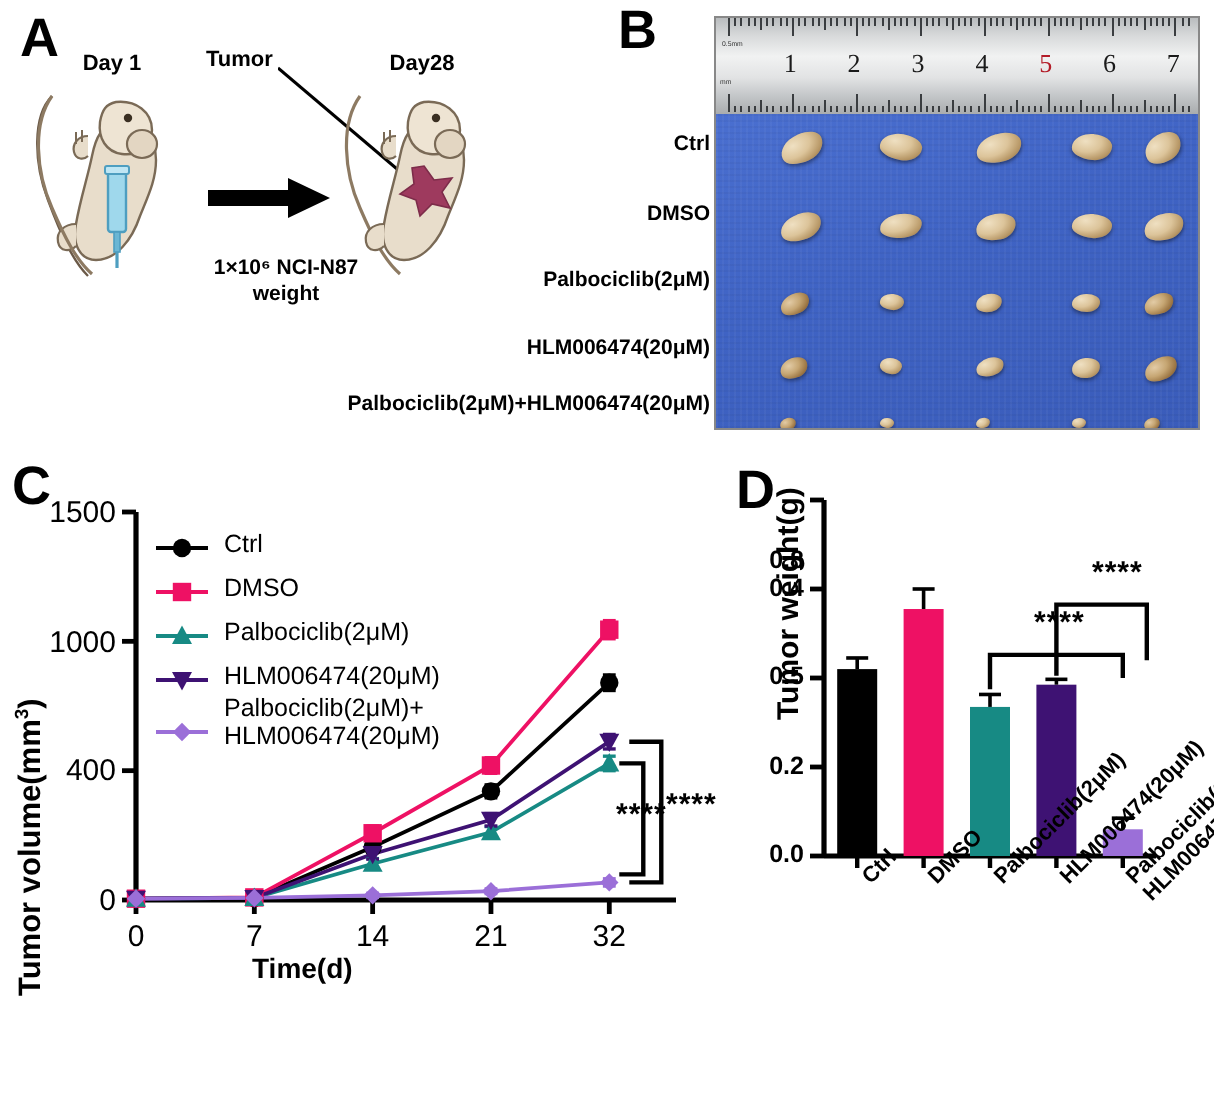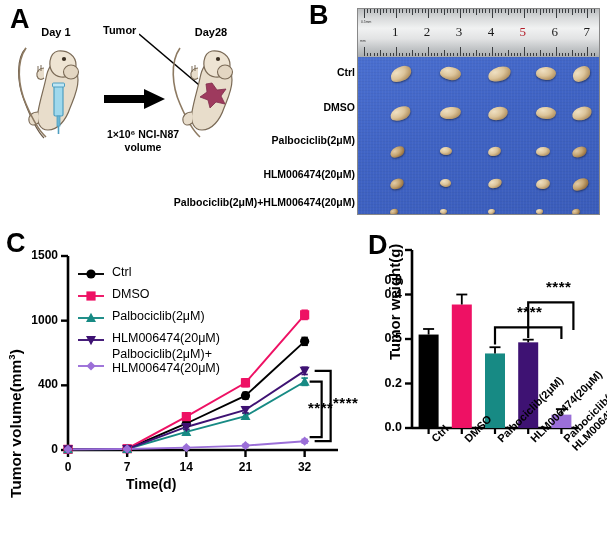--- a/index.html
+++ b/index.html
@@ -47,21 +47,21 @@
      box-shadow:0 1px 2px rgba(0,0,0,.45);}
   .tumor.dk{background:radial-gradient(ellipse at 35% 32%, #e2cba6 0%, #c6a673 40%, #9a7442 72%, #5e4222 100%);}
   .rowlabel{position:absolute;right:304px;font-weight:bold;font-size:10.5px;white-space:nowrap;text-align:right;}
   #panelB .rowlabel{position:absolute;}
 
   
   #panelC{position:absolute;left:0;top:228px;width:360px;height:321px;}
   #cTitleY{position:absolute;left:6px;top:270px;transform:rotate(-90deg);transform-origin:left top;
      font-weight:bold;font-size:15.5px;white-space:nowrap;}
   #cTitleY sup{font-size:9.5px;vertical-align:super;}
-  .ctick{position:absolute;font-weight:bold;font-size:12px;}
+  .ctick{position:absolute;font-weight:normal;font-size:15px;}
   #cXLabel{position:absolute;font-weight:bold;font-size:14px;}
   .clegtext{position:absolute;font-size:12.5px;white-space:nowrap;line-height:1.12;}
 
   
   #panelD{position:absolute;left:360px;top:228px;width:247px;height:321px;}
   #dTitleY{position:absolute;left:386px;top:360px;transform:rotate(-90deg);transform-origin:left top;
      font-weight:bold;font-size:15px;white-space:nowrap;}
   .dtick{position:absolute;font-weight:bold;font-size:12.5px;text-align:right;}
   .dxlab{position:absolute;font-weight:bold;font-size:11px;white-space:nowrap;
      transform:rotate(-45deg);transform-origin:left top;}
@@ -123,21 +123,21 @@
     <path d="M24,28 L24,34 M27,27 L27,33" stroke="#7a6a56" stroke-width="1"></path>
     <path d="M24,74 C18,74 14,78 15,83 C16,88 21,88 24,85" fill="#e8ddcb" stroke="#7a6a56" stroke-width="1.1"></path>
 
     <g>
       <path d="M44,45 L49,52 L58,51 L53,58 L57,66 L48,64 L42,70 L40,62 L32,59 L39,54 L38,46 Z" fill="#9e3a5e" stroke="#7d2c4a" stroke-width="0.8"></path>
     </g>
   </svg>
 
   <div id="cellsLabel">
     <span>1×10⁶ NCI-N87</span><br>
-    <span>volume</span>
+    <span>weight</span>
   </div>
 </div>
 
 <div id="panelB">
   <div class="panel-letter" style="left:4px;top:2px;">B</div>
 
   <div id="photoB">
     <div id="ruler">
       <div class="rmicro" style="left:3px;top:11px;">0.5mm</div>
       <div class="rmicro" style="left:2px;top:30px;">mm</div>

